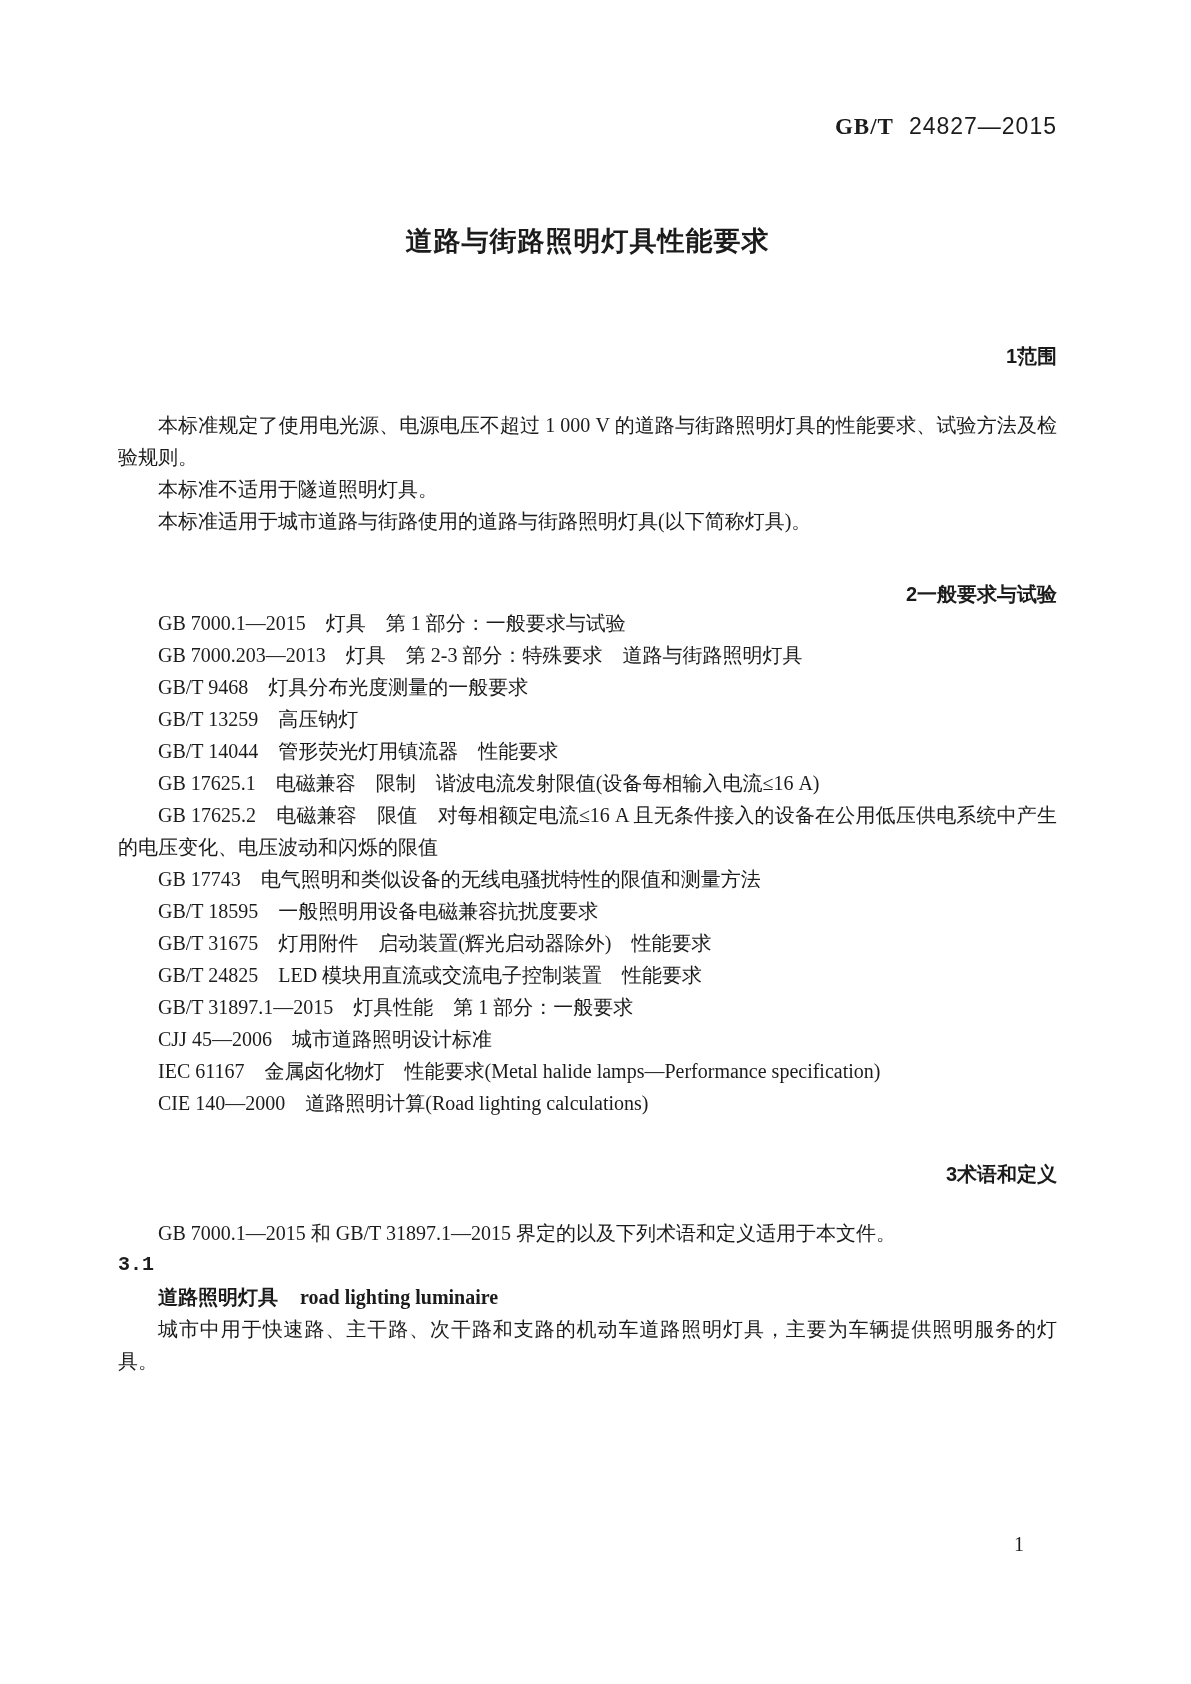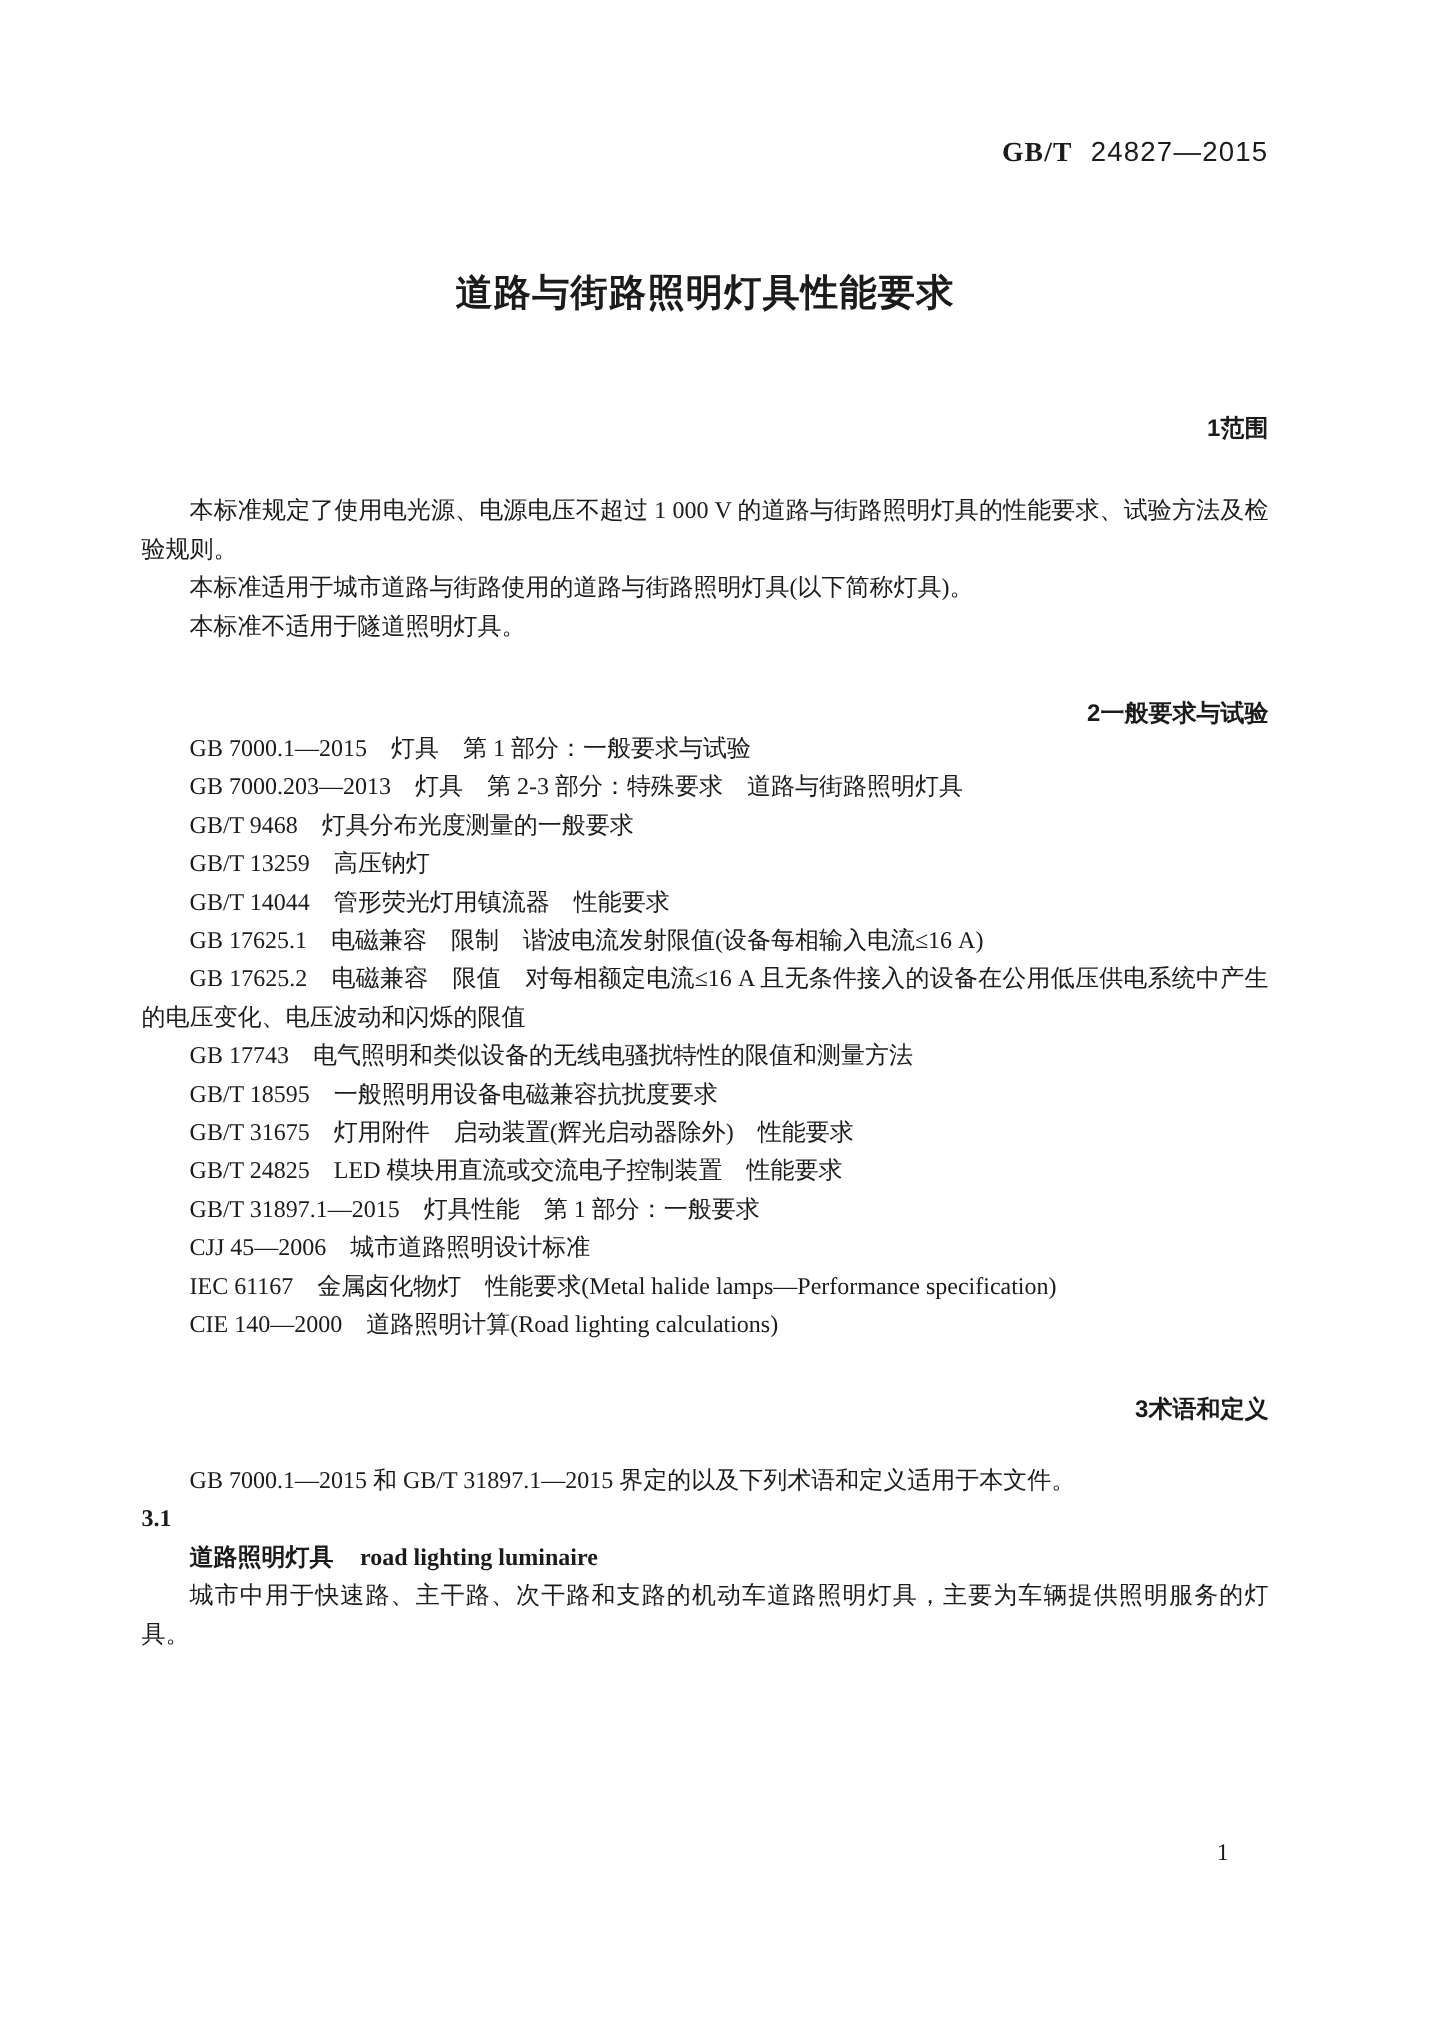--- a/index.html
+++ b/index.html
@@ -33,23 +33,23 @@
     font-family: "Liberation Sans", "DejaVu Sans", sans-serif;
     font-weight: 400;
     font-size: 23px;
     margin-left: 10px;
     text-align: center;
   }
   
   .doc-title {
     margin-top: 80px;
     text-align: center;
-    font-family: Liberation Serif, serif;
+    font-family: Liberation Mono, monospace;
     font-weight: 700;
-    font-size: 31px;
+    font-size: 27px;
     line-height: 40px;
     letter-spacing: 1px;
   }
   
   .sec-heading {
     font-family: "Liberation Sans", "DejaVu Sans", sans-serif;
     font-weight: 700;
     font-size: 20px;
     line-height: 26px;
     text-align: right;
@@ -74,21 +74,21 @@
   
   .ref-list { margin: 0; }
   .ref-item {
     font-size: 20px;
     line-height: 32px;
     text-indent: 2em;
     text-align: justify;
   }
   
   .term-clause {
-    font-family: Liberation Serif, serif;
+    font-family: Liberation Mono, monospace;
     font-weight: 700;
     font-size: 20px;
     line-height: 32px;
   }
   .term-line {
     font-size: 20px;
     line-height: 32px;
     text-indent: 2em;
   }
   .term-zh {
@@ -120,22 +120,22 @@
       <span class="gb-rest">24827—2015</span>
     </div>
 
     <div class="doc-title">道路与街路照明灯具性能要求</div>
 
     <div class="sec-heading" id="sec1-heading">
       <span class="sec-num">1</span><span class="sec-title">范围</span>
     </div>
 
     <p class="para first-para">本标准规定了使用电光源、电源电压不超过 1 000 V 的道路与街路照明灯具的性能要求、试验方法及检验规则。</p>
+    <p class="para">本标准不适用于隧道照明灯具。</p>
     <p class="para">本标准适用于城市道路与街路使用的道路与街路照明灯具(以下简称灯具)。</p>
-    <p class="para">本标准不适用于隧道照明灯具。</p>
 
     <div class="sec-heading" id="sec2-heading">
       <span class="sec-num">2</span><span class="sec-title">一般要求与试验</span>
     </div>
 
 
     <div class="ref-list">
       <p class="ref-item">GB 7000.1—2015　灯具　第 1 部分：一般要求与试验</p>
       <p class="ref-item">GB 7000.203—2013　灯具　第 2-3 部分：特殊要求　道路与街路照明灯具</p>
       <p class="ref-item">GB/T 9468　灯具分布光度测量的一般要求</p>

